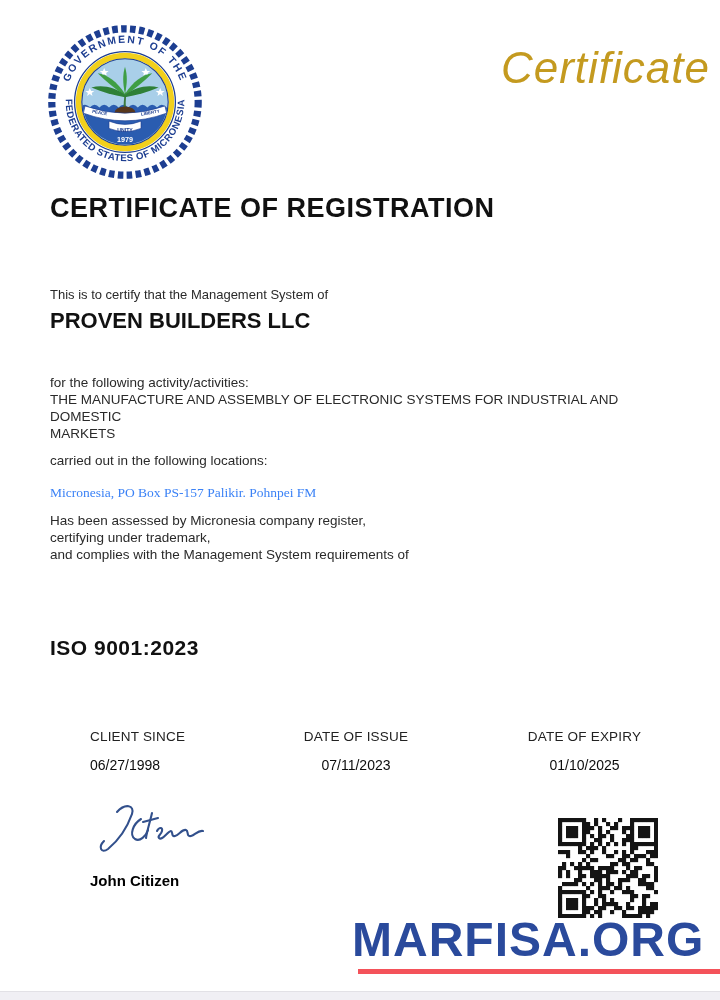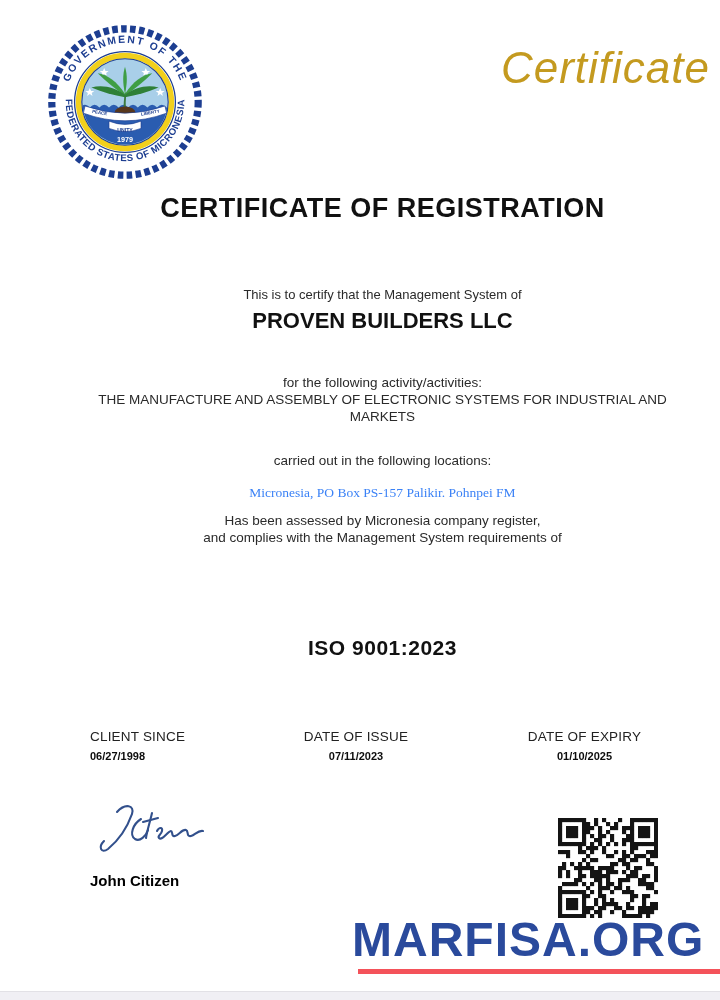--- a/index.html
+++ b/index.html
@@ -5,33 +5,33 @@
   * { margin:0; padding:0; box-sizing:border-box; }
   html,body { width:720px; height:1000px; background:#ffffff; overflow:hidden;
     font-family:"Liberation Sans", sans-serif; color:#1d1d1d; }
   .page { position:relative; width:720px; height:1000px; background:#fff; }
 
   .seal { position:absolute; left:45px; top:22px; width:160px; height:160px; }
 
   .script-title { position:absolute; top:44px; right:10px; width:400px; text-align:right;
     font-style:italic; font-size:44px; line-height:1.1; color:#c49a1f; letter-spacing:1px; }
 
-  .cblock { position:absolute; left:50px; width:665px; text-align:center; }
+  .cblock { position:absolute; left:50px; width:665px; }
   .heading   { top:193px; font-size:27px; font-weight:bold; letter-spacing:0.5px; color:#111; }
   .certify   { top:287px; font-size:13px; color:#2a2a2a; }
   .company   { top:308px; font-size:22px; font-weight:bold; color:#111; }
   .activity  { top:374px; font-size:13.5px; line-height:17px; color:#2a2a2a; }
   .carried   { top:453px; font-size:13.5px; color:#2a2a2a; }
   .location  { top:485px; font-size:13.5px; color:#3b82f6;font-family:Liberation Serif, serif; }
   .assessed  { top:512px; font-size:13.5px; line-height:17px; color:#2a2a2a; }
   .standard  { top:636px; font-size:21px; font-weight:bold; letter-spacing:0.5px; color:#111; }
 
   .cell { position:absolute; top:729px; }
   .cell .lbl { font-size:13.5px; color:#222; letter-spacing:0.2px; }
-  .cell .val { font-size:11px; font-weight:bold; margin-top:6px; color:#0d0d0d; }
+  .cell .val { font-size:14px; font-weight:normal; margin-top:13px; color:#0d0d0d; }
   .cell-0 { left:90px; text-align:left; }
   .cell-1 { left:267px; width:178px; text-align:center; }
   .cell-2 { left:507px; width:155px; text-align:center; }
 
   .sig { position:absolute; left:95px; top:798px; width:118px; height:64px; }
   .signer { position:absolute; left:90px; top:872px; font-size:15px; font-weight:bold; color:#000000; }
 
   .qr { position:absolute; left:558px; top:818px; width:100px; height:100px; }
 
   .brand { position:absolute; top:916px; left:352px; width:368px; white-space:nowrap;
@@ -101,28 +101,30 @@
   <div class="script-title">Certificate</div>
 
   <div class="cblock heading">CERTIFICATE OF REGISTRATION</div>
 
   <div class="cblock certify">This is to certify that the Management System of</div>
   <div class="cblock company">PROVEN BUILDERS LLC</div>
 
   <div class="cblock activity">
     <div>for the following activity/activities:</div>
     <div>THE MANUFACTURE AND ASSEMBLY OF ELECTRONIC SYSTEMS FOR INDUSTRIAL AND</div>
+    <div>DOMESTIC</div>
     <div>MARKETS</div>
   </div>
 
   <div class="cblock carried">carried out in the following locations:</div>
   <div class="cblock location">Micronesia, PO Box PS-157 Palikir. Pohnpei FM</div>
 
   <div class="cblock assessed">
     <div>Has been assessed by Micronesia company register,</div>
+    <div>certifying under trademark,</div>
     <div>and complies with the Management System requirements of</div>
   </div>
 
   <div class="cblock standard">ISO 9001:2023</div>
 
   <div class="cell cell-0">
     <div class="lbl">CLIENT SINCE</div>
     <div class="val">06/27/1998</div>
   </div>
   <div class="cell cell-1">

